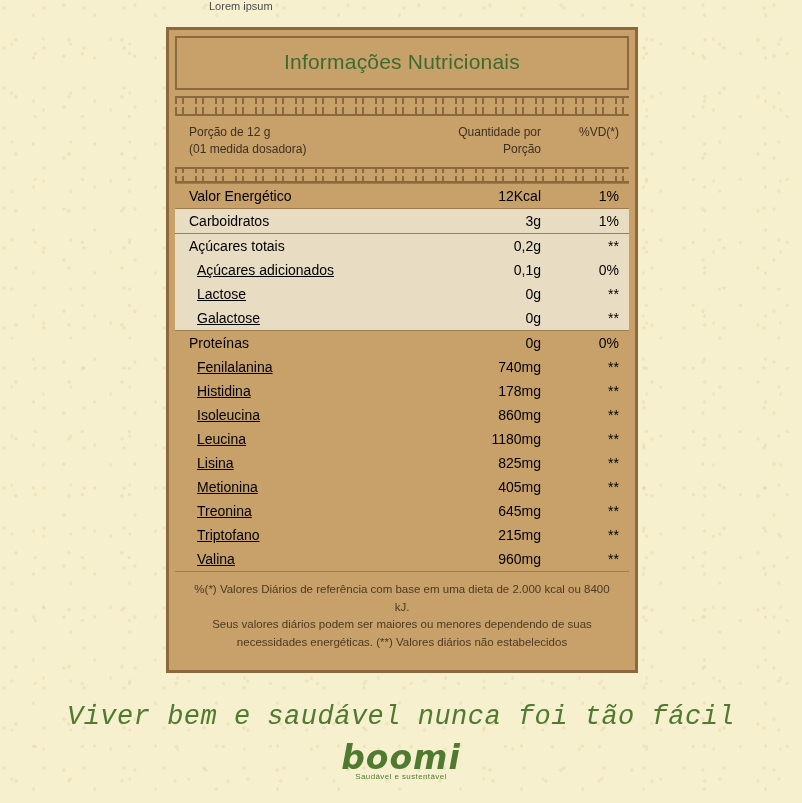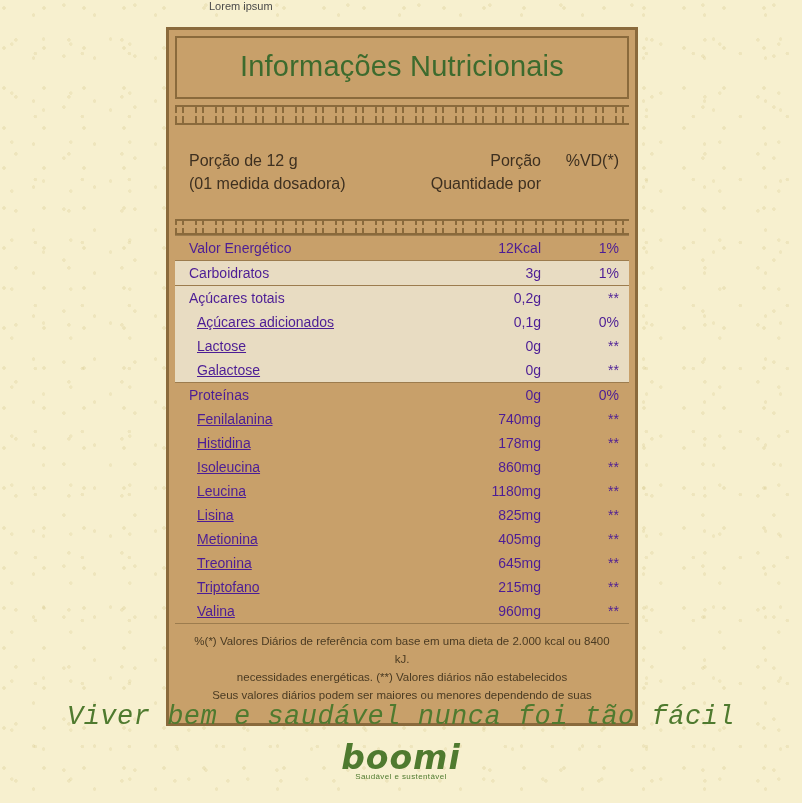--- a/index.html
+++ b/index.html
@@ -50,21 +50,21 @@
   }
 
   .title-box {
     border: 2px solid #8a6a3c;
     margin: 6px;
     padding: 12px 0 14px;
     text-align: center;
     background: #c8a06a;
   }
   .title-box .title {
-    font-size: 29px;
+    font-size: 21px;
     color: #3d6b2e;
     letter-spacing: 0.2px;
   }
 
   
   .hatch {
     height: 16px;
     margin: 0 6px;
     border-top: 2px solid #8a6a3c;
     border-bottom: 2px solid #8a6a3c;
@@ -84,45 +84,45 @@
     height: 3px;
     background: #c8a06a;
   }
   .hatch.thin {
     height: 12px;
   }
   .hatch.thin::after { top: 4px; height: 3px; }
 
   .head-row {
     display: flex;
-    margin: 16px 6px;
+    margin: 0 6px;
     padding: 8px 10px 8px 14px;
     color: #3e3020;
-    font-size: 16px;
+    font-size: 12px;
     line-height: 1.45;
   }
   .head-row .c1 { flex: 1 1 auto; }
   .head-row .c2 { width: 150px; text-align: right; }
   .head-row .c3 { width: 78px; text-align: right; }
 
   .rows {
     margin: 0 6px 0;
   }
   .group {
     border-top: 1px solid #9c7c4e;
   }
   .group.shade {
     background: #e8dcc2;
   }
   .row {
     display: flex;
     align-items: flex-start;
     padding: 4px 10px 4px 14px;
     font-size: 14px;
-    color: #4c1d95;
+    color: #000000;
   }
   .row .name { flex: 1 1 auto; }
   .row .name.indent { padding-left: 8px; text-decoration: underline; }
   .row .qty { width: 150px; text-align: right; }
   .row .dv { width: 78px; text-align: right; }
 
   .footnote {
     border-top: 1px solid #9c7c4e;
     margin: 0 6px 8px;
     padding: 9px 12px 10px;
@@ -182,22 +182,22 @@
   </div>
 
   <div class="hatch"></div>
 
   <div class="head-row">
     <div class="c1">
       <div>Porção de 12 g</div>
       <div>(01 medida dosadora)</div>
     </div>
     <div class="c2">
+      <div>Quantidade por</div>
       <div>Porção</div>
-      <div>Quantidade por</div>
     </div>
     <div class="c3">%VD(*)</div>
   </div>
 
   <div class="hatch thin"></div>
 
   <div class="rows">
 
     <div class="group">
       <div class="row">
@@ -288,21 +288,21 @@
         <div class="name indent">Valina</div>
         <div class="qty">960mg</div>
         <div class="dv">**</div>
       </div>
     </div>
 
   </div>
 
   <div class="footnote">
     <div>%(*) Valores Diários de referência com base em uma dieta de 2.000 kcal ou 8400 kJ.</div>
+    <div>Seus valores diários podem ser maiores ou menores dependendo de suas</div>
     <div>necessidades energéticas. (**) Valores diários não estabelecidos</div>
-    <div>Seus valores diários podem ser maiores ou menores dependendo de suas</div>
   </div>
 
 </div>
 
 <div class="tagline">Viver bem e saudável nunca foi tão fácil</div>
 <div class="brand">boomi</div>
 <div class="brand-sub">Saudável e sustentável</div>
 
 </body></html>

